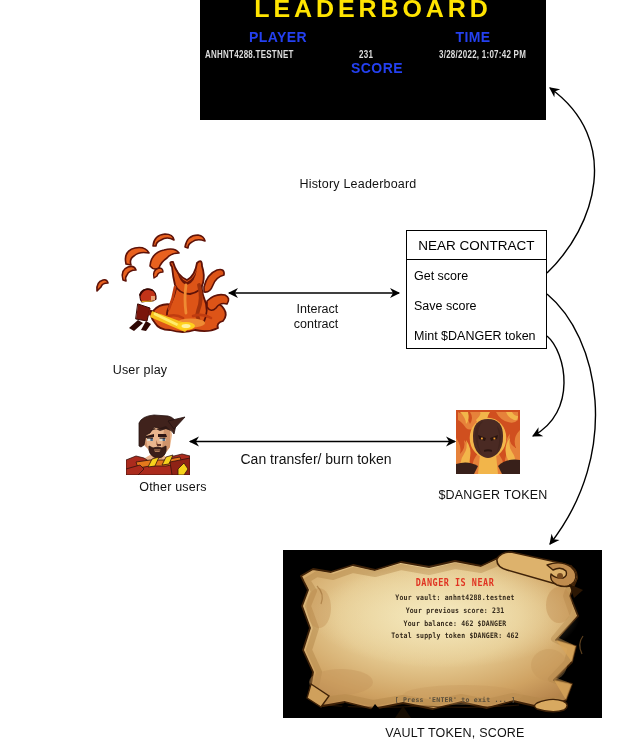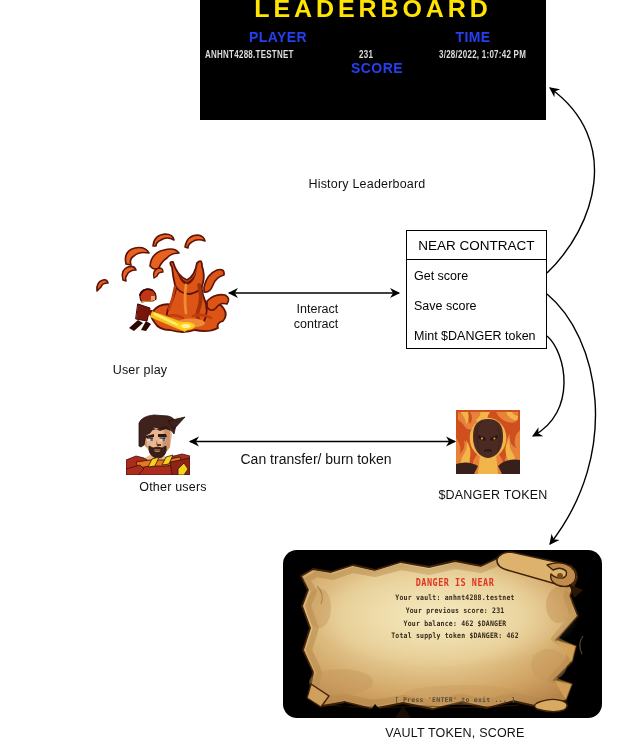--- a/index.html
+++ b/index.html
@@ -42,21 +42,21 @@
 
   
   #interact-label{position:absolute;left:316px;top:302px;transform:translateX(-50%);
                   font-size:12.5px;line-height:14.5px;color:#111;text-align:right;white-space:nowrap;}
   #transfer-label{position:absolute;left:316px;top:451px;transform:translateX(-50%);
                   font-size:14px;color:#111;white-space:nowrap;}
 
   
   #vault-panel{position:absolute;left:283px;top:550px;width:319px;height:168px;
                background:#000000;overflow:hidden;
-               font-family:"DejaVu Sans Mono",monospace;font-weight:bold;border-radius:14px;}
+               font-family:"DejaVu Sans Mono",monospace;font-weight:bold;}
   .v-title{position:absolute;left:172px;top:28px;transform:translateX(-50%) scaleY(1.15);
            transform-origin:top;font-size:8.5px;line-height:9px;letter-spacing:0.5px;color:#e03322;white-space:nowrap;}
   .v-line{position:absolute;left:172px;transform:translateX(-50%) scaleY(1.15);transform-origin:top;
           font-size:6.5px;line-height:7px;letter-spacing:0.2px;color:#33281a;white-space:nowrap;}
   #v-line-0{top:44px;}
   #v-line-1{top:57px;}
   #v-line-2{top:69.5px;}
   #v-line-3{top:82px;}
   .v-footer{position:absolute;left:172px;top:147px;transform:translateX(-50%);
             font-size:6.5px;line-height:7px;letter-spacing:0.25px;color:#584e3c;white-space:nowrap;}
@@ -72,21 +72,21 @@
   <section id="leaderboard">
     <div class="lb-title">LEADERBOARD</div>
     <div class="lb-col" id="lb-col-player">PLAYER</div>
     <div class="lb-col" id="lb-col-score">SCORE</div>
     <div class="lb-col" id="lb-col-time">TIME</div>
     <div class="lb-cell" id="lb-player">ANHNT4288.TESTNET</div>
     <div class="lb-cell" id="lb-score">231</div>
     <div class="lb-cell" id="lb-time">3/28/2022, 1:07:42 PM</div>
     <div class="lb-footer">[ Please wait for loading from 'NEAR' to exit ... ]</div>
   </section>
-  <div class="caption" style="left:358px;top:177px;margin-left:9px;">History Leaderboard</div>
+  <div class="caption" style="left:358px;top:177px;">History Leaderboard</div>
 
   <svg class="abs" id="fire-sprite" style="left:95px;top:225px;" width="150" height="120" viewBox="0 0 150 120">
     <g stroke-linejoin="round" stroke-linecap="round">
 
       <g stroke="#5e1208" stroke-width="1.6" fill="#e8611f">
         <path d="M58,21 Q59,10 70,9 Q78,9 79,15 Q72,11 66,15 Q61,17 61,21 Z"></path>
         <path d="M90,22 Q92,10 103,10 Q109,11 110,16 Q102,13 97,17 Q93,19 93,23 Z"></path>
         <path d="M31,39 Q28,26 40,23 Q50,21 54,28 Q44,26 39,31 Q34,34 36,40 Z"></path>
         <path d="M28,55 Q25,45 33,42 Q39,40 41,45 Q34,45 32,50 Q30,52 31,56 Z"></path>
         <path d="M2,66 Q1,57 8,55 Q12,54 13,58 Q7,58 6,62 Z"></path>

